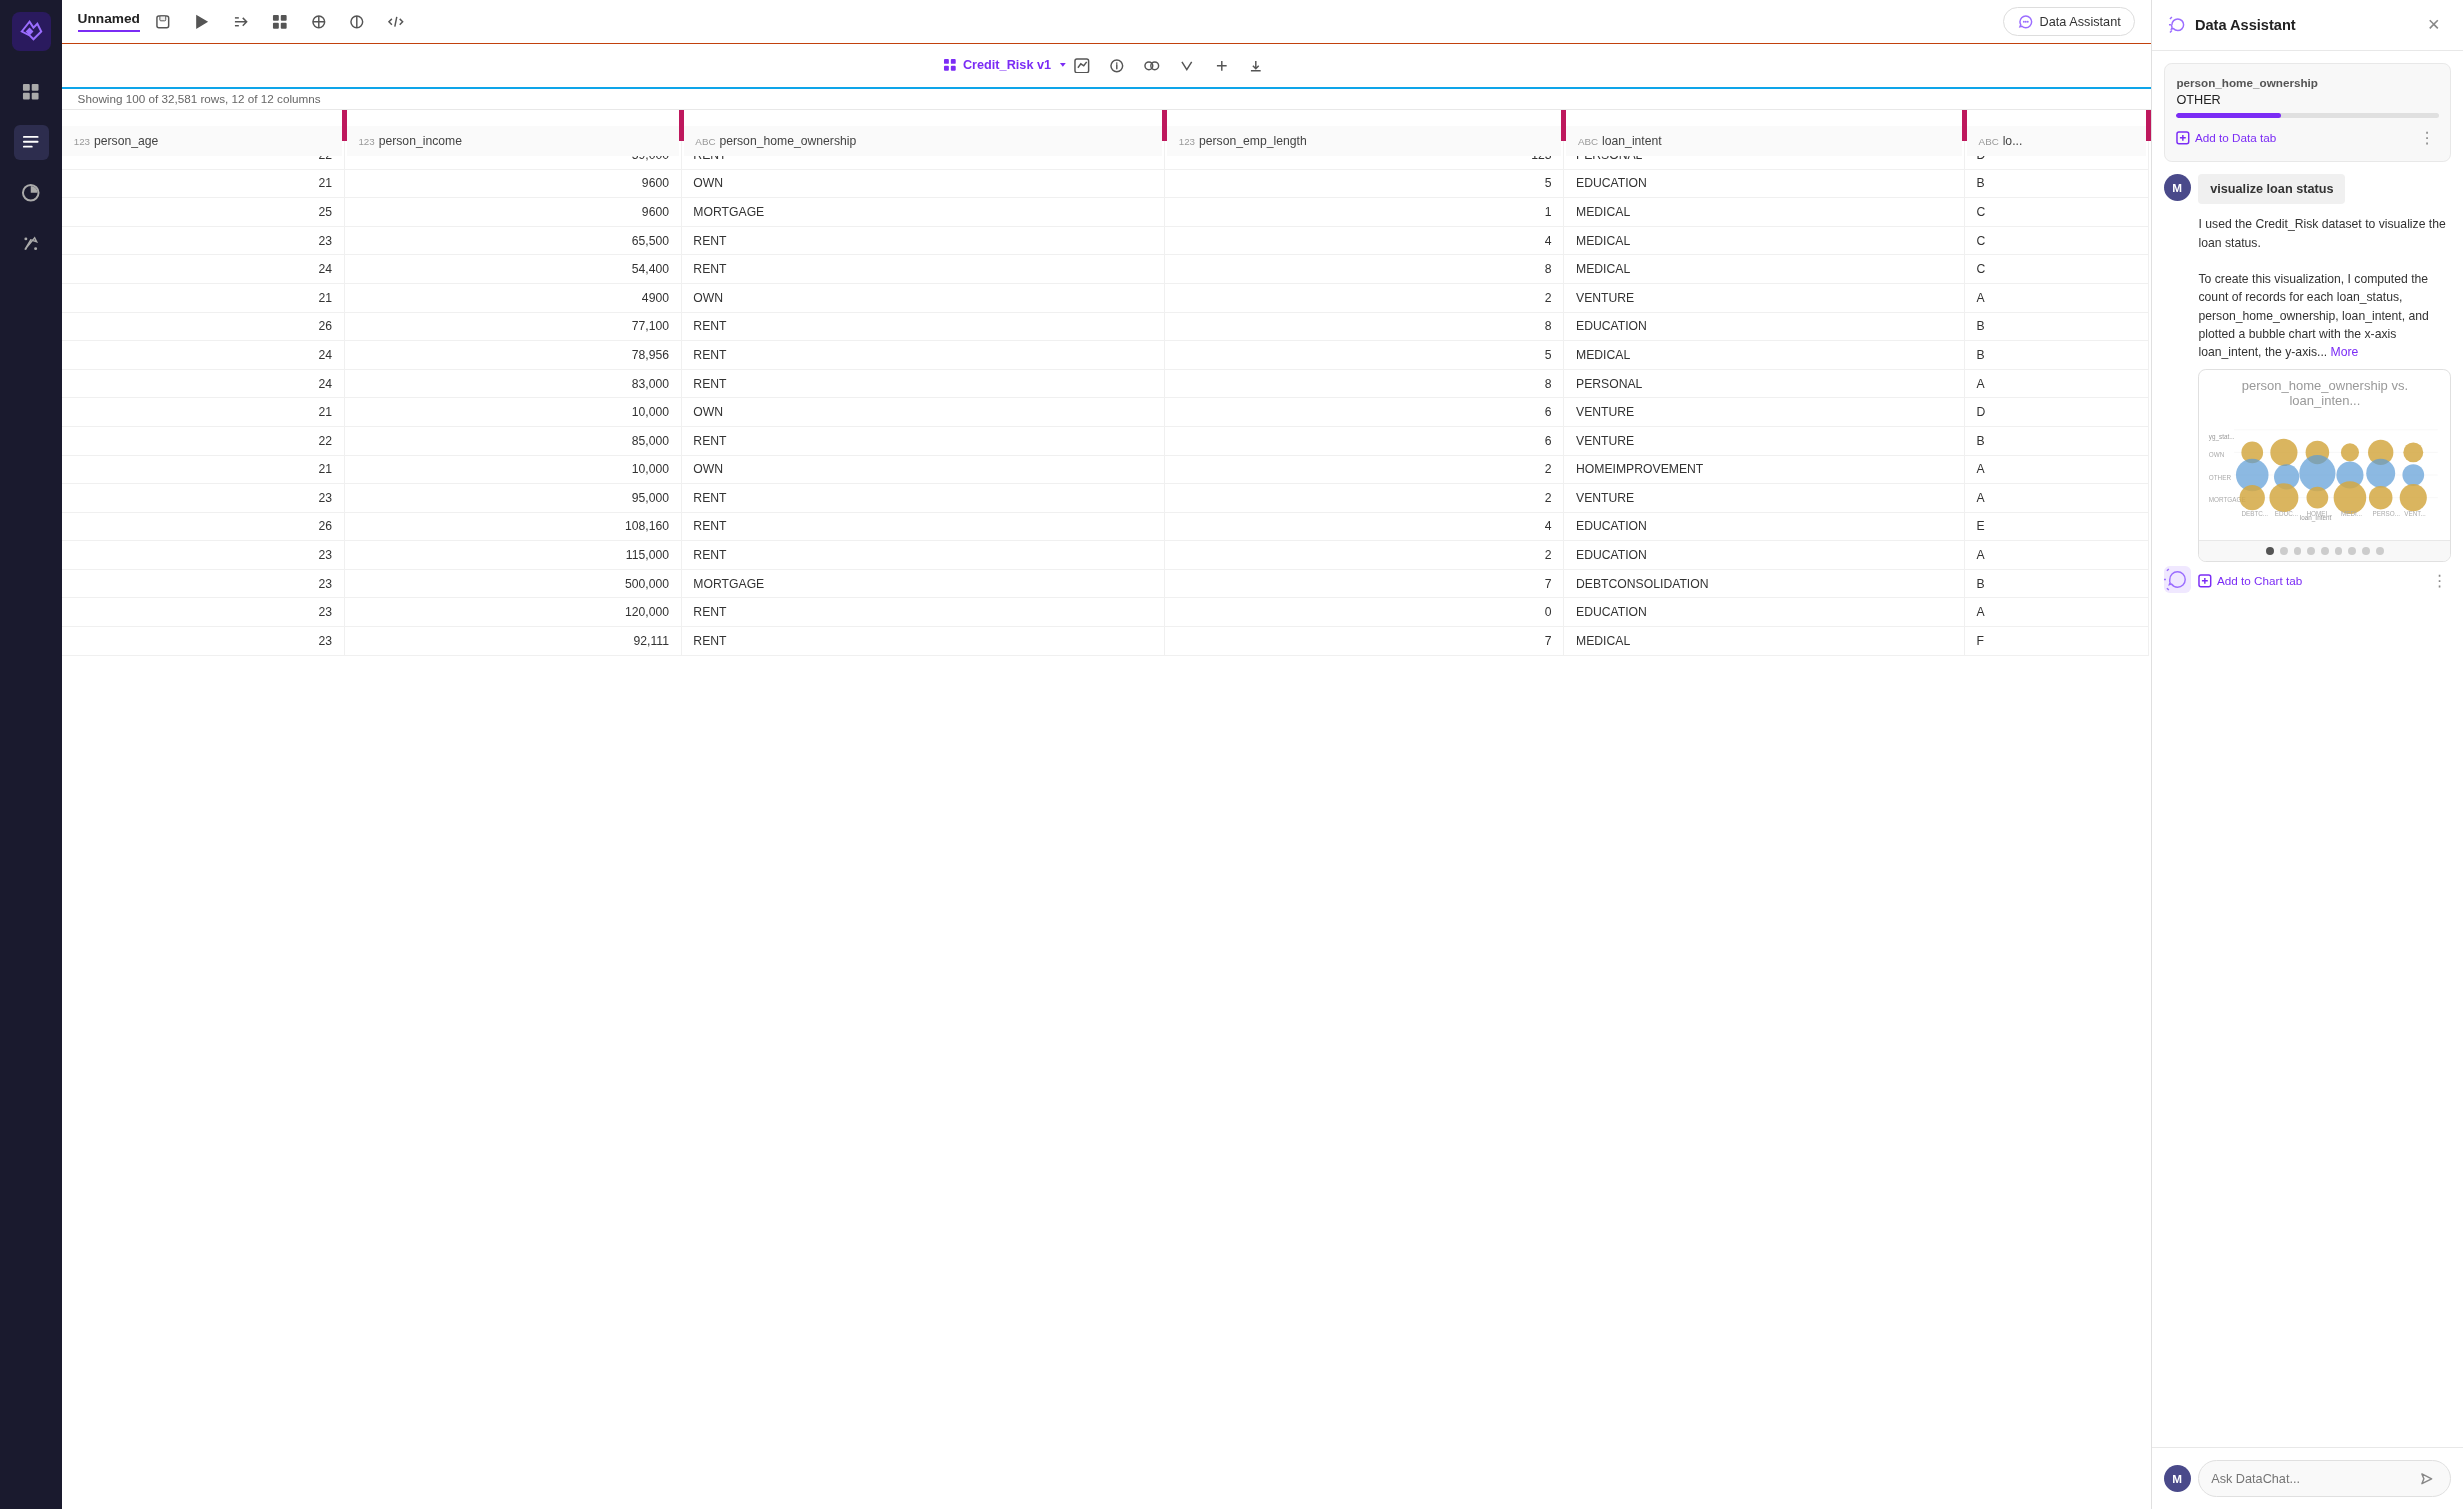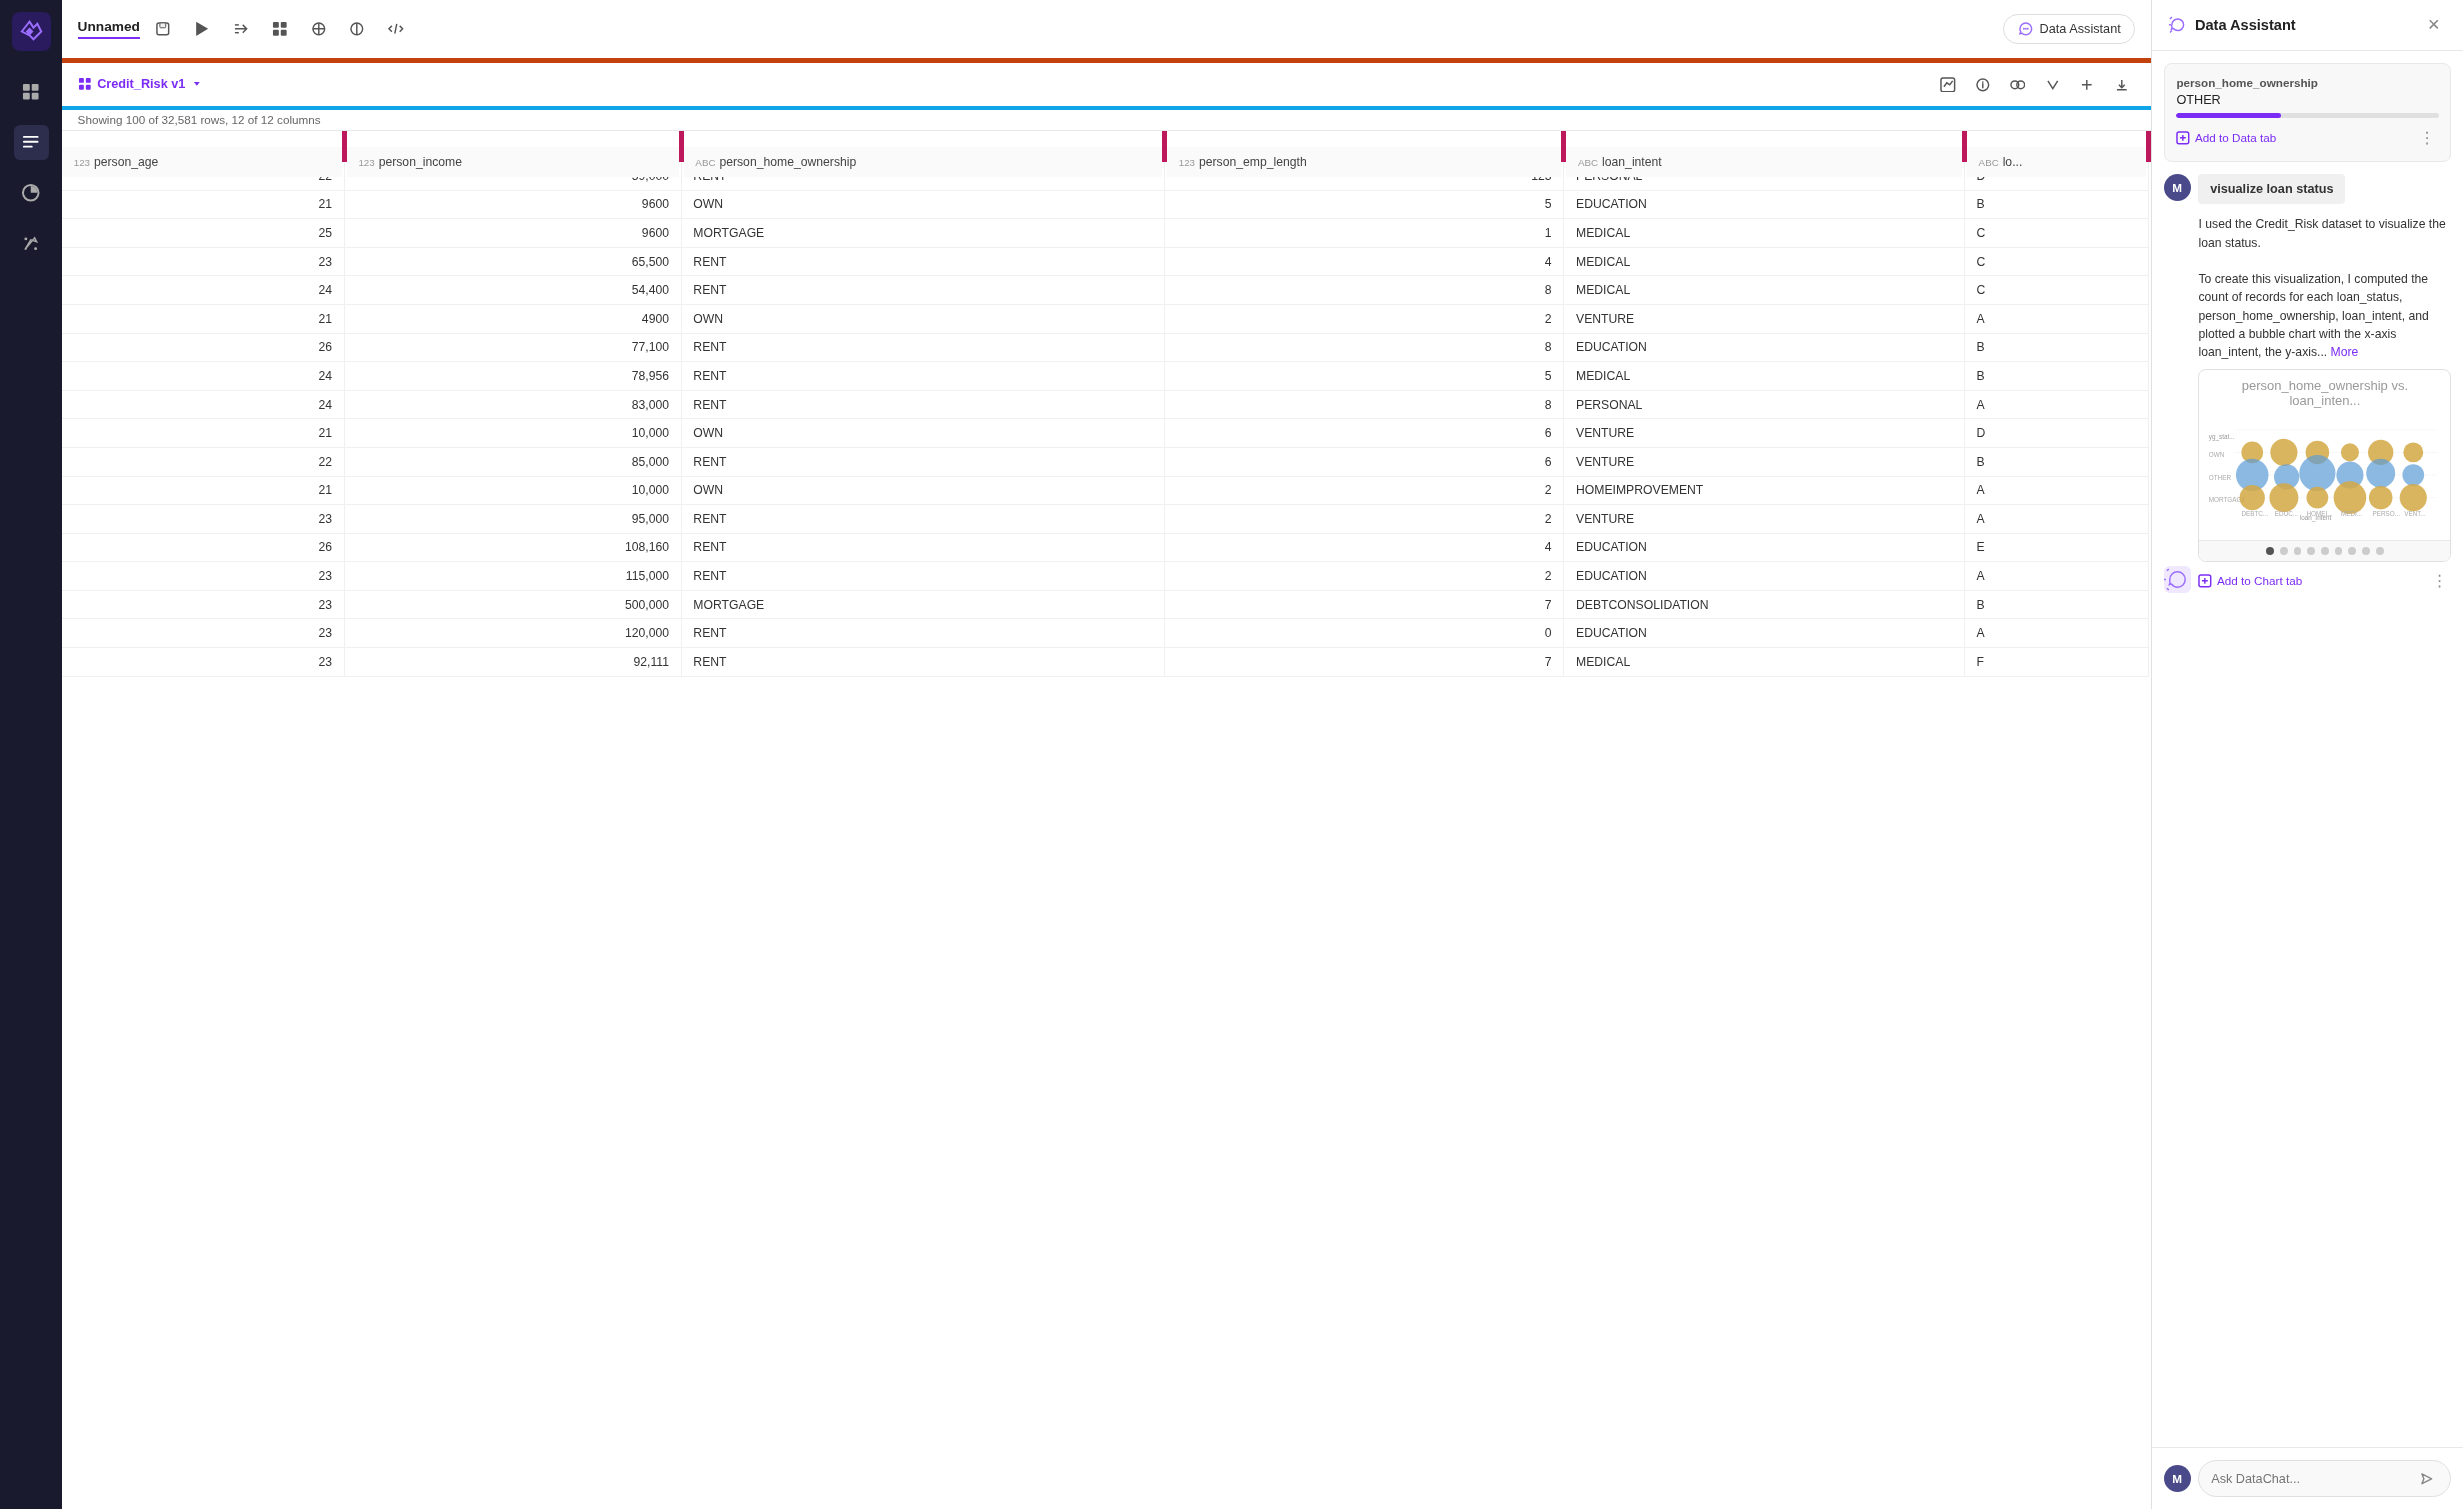--- a/index.html
+++ b/index.html
@@ -51,24 +51,24 @@
       flex-direction: column;
       background: #fff;
       overflow: hidden;
     }
 
     
     .toolbar {
       display: flex;
       align-items: center;
       padding: 7.8px 15.6px;
-      border-bottom: 5px solid #c2410c;
+      border-bottom: 1px solid #c2410c;
       gap: 7.8px;
       background: #fff;
-      height: 63px;
+      height: 44px;
     }
     .tab-label {
       font-weight: 600;
       font-size: 13.7px;
       color: #222;
       padding-bottom: 3.9px;
       border-bottom: 2px solid #7b2cf5;
     }
     .toolbar-btn {
       width: 31px;
@@ -93,24 +93,24 @@
       background: #fff;
       cursor: pointer;
       font-size: 12.7px;
       color: #333;
       margin-left: auto;
     }
 
     
     .dataset-header {
       padding: 7.8px 15.6px;
-      border-bottom: 4px solid #0ea5e9;
-      display: flex;
-      align-items: center;
-      justify-content: space-between;
+      border-bottom: 2px solid #0ea5e9;
+      display: flex;
+      align-items: center;
+      justify-content: center;
       background: #fff;
     }
     .dataset-name {
       display: flex;
       align-items: center;
       gap: 5.9px;
       font-weight: 600;
       font-size: 12.7px;
       color: #7b2cf5;
     }

